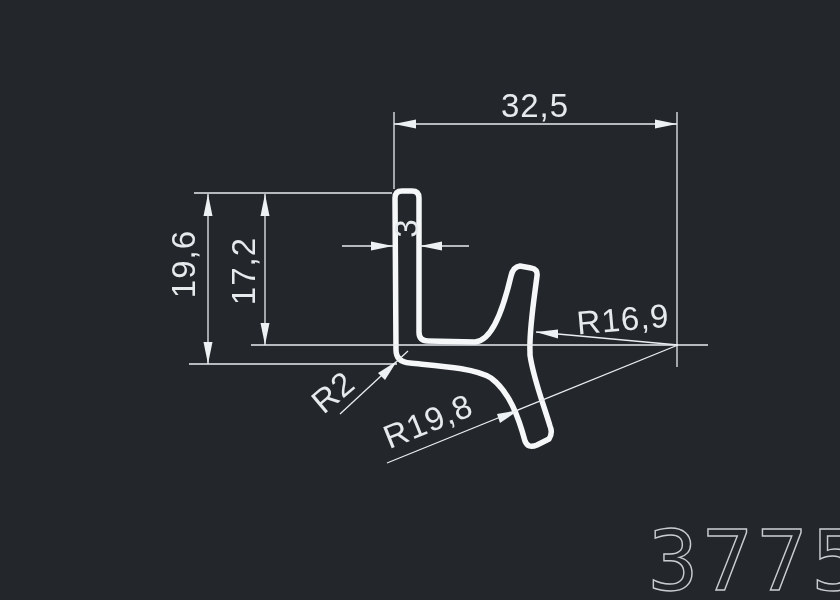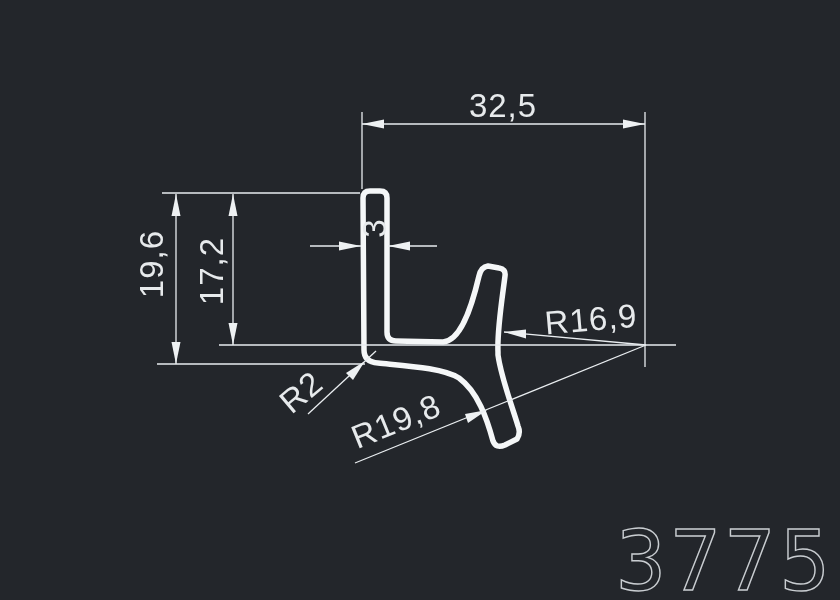--- a/index.html
+++ b/index.html
@@ -7,20 +7,21 @@
     padding: 0;
     background: #23262b;
     width: 840px;
     height: 600px;
     overflow: hidden;
   }
   #stage {
     width: 752px;
     height: 600px;
     position: relative;
+    margin-left: 32px;
   }
   svg { display: block; }
   .thinline {
     stroke: #e9edf0;
     stroke-width: 1.3;
     fill: none;
   }
   .arrow {
     fill: #eef1f3;
     stroke: none;

